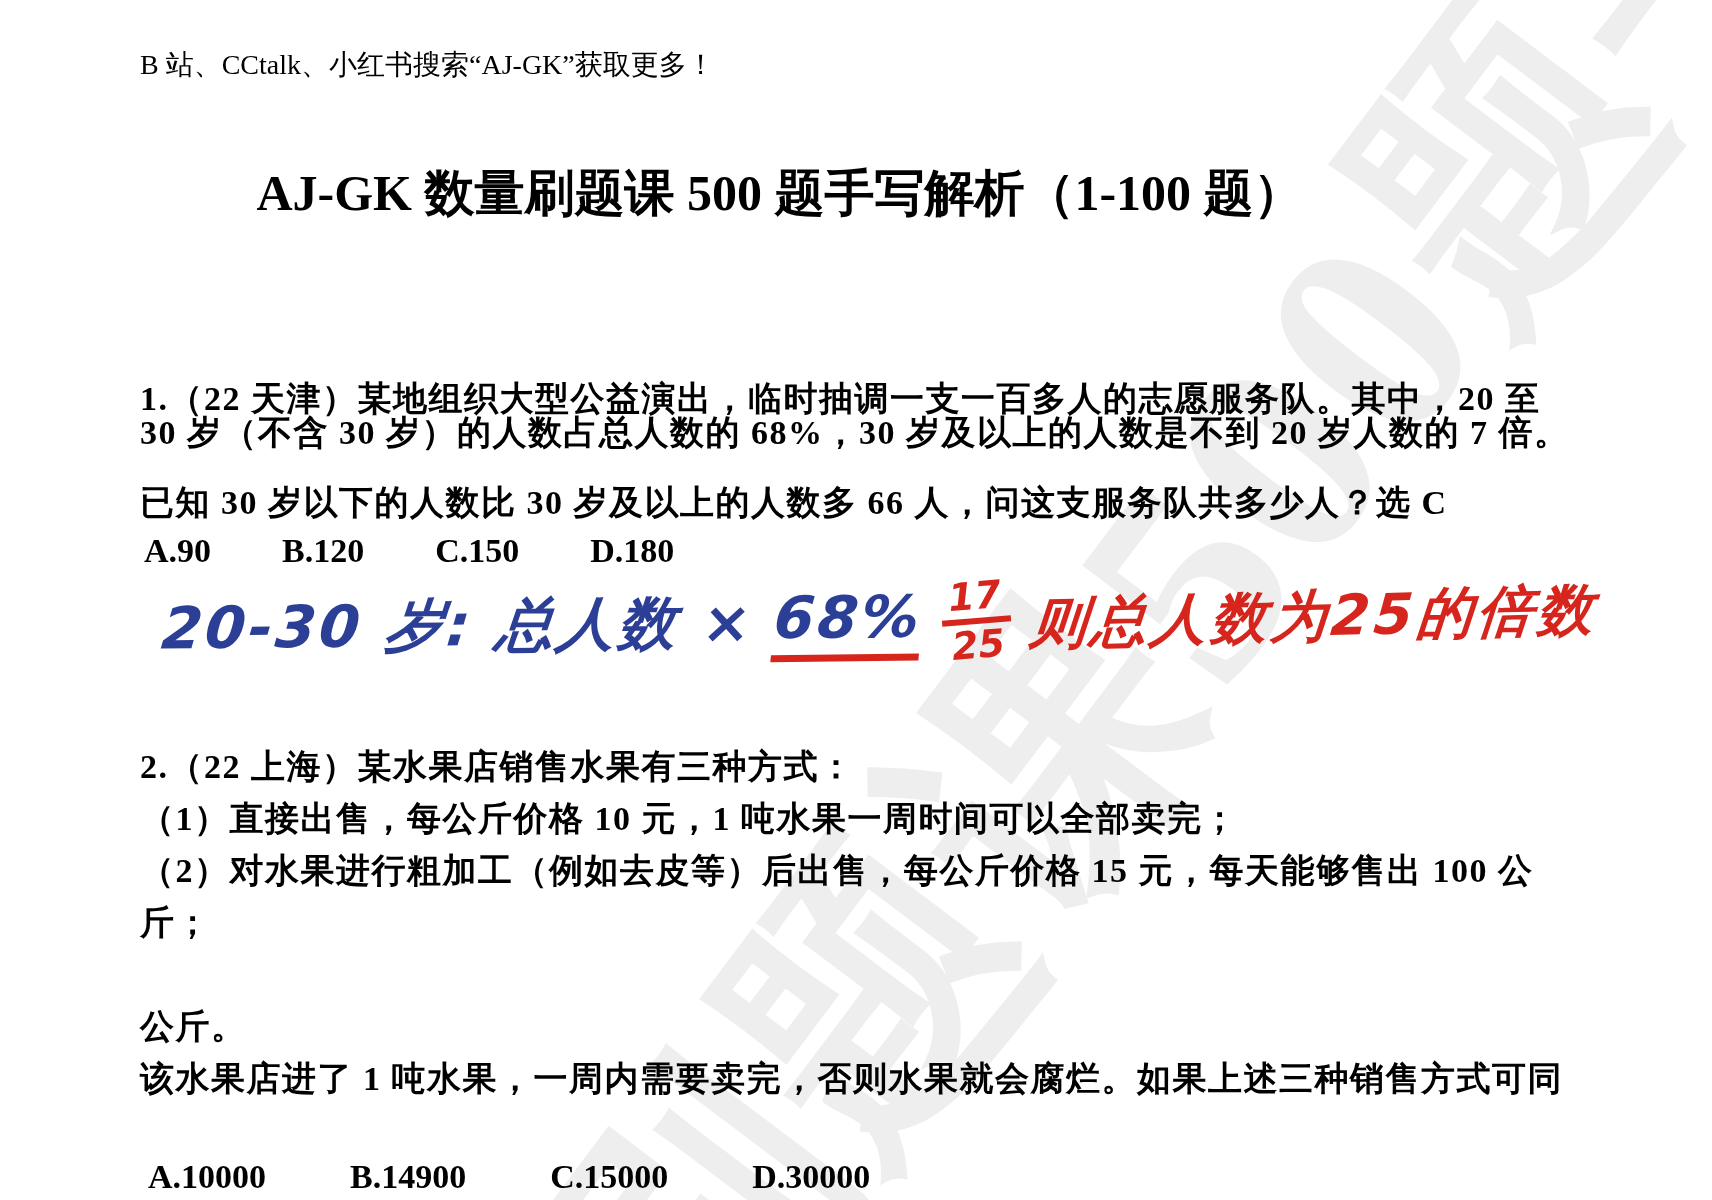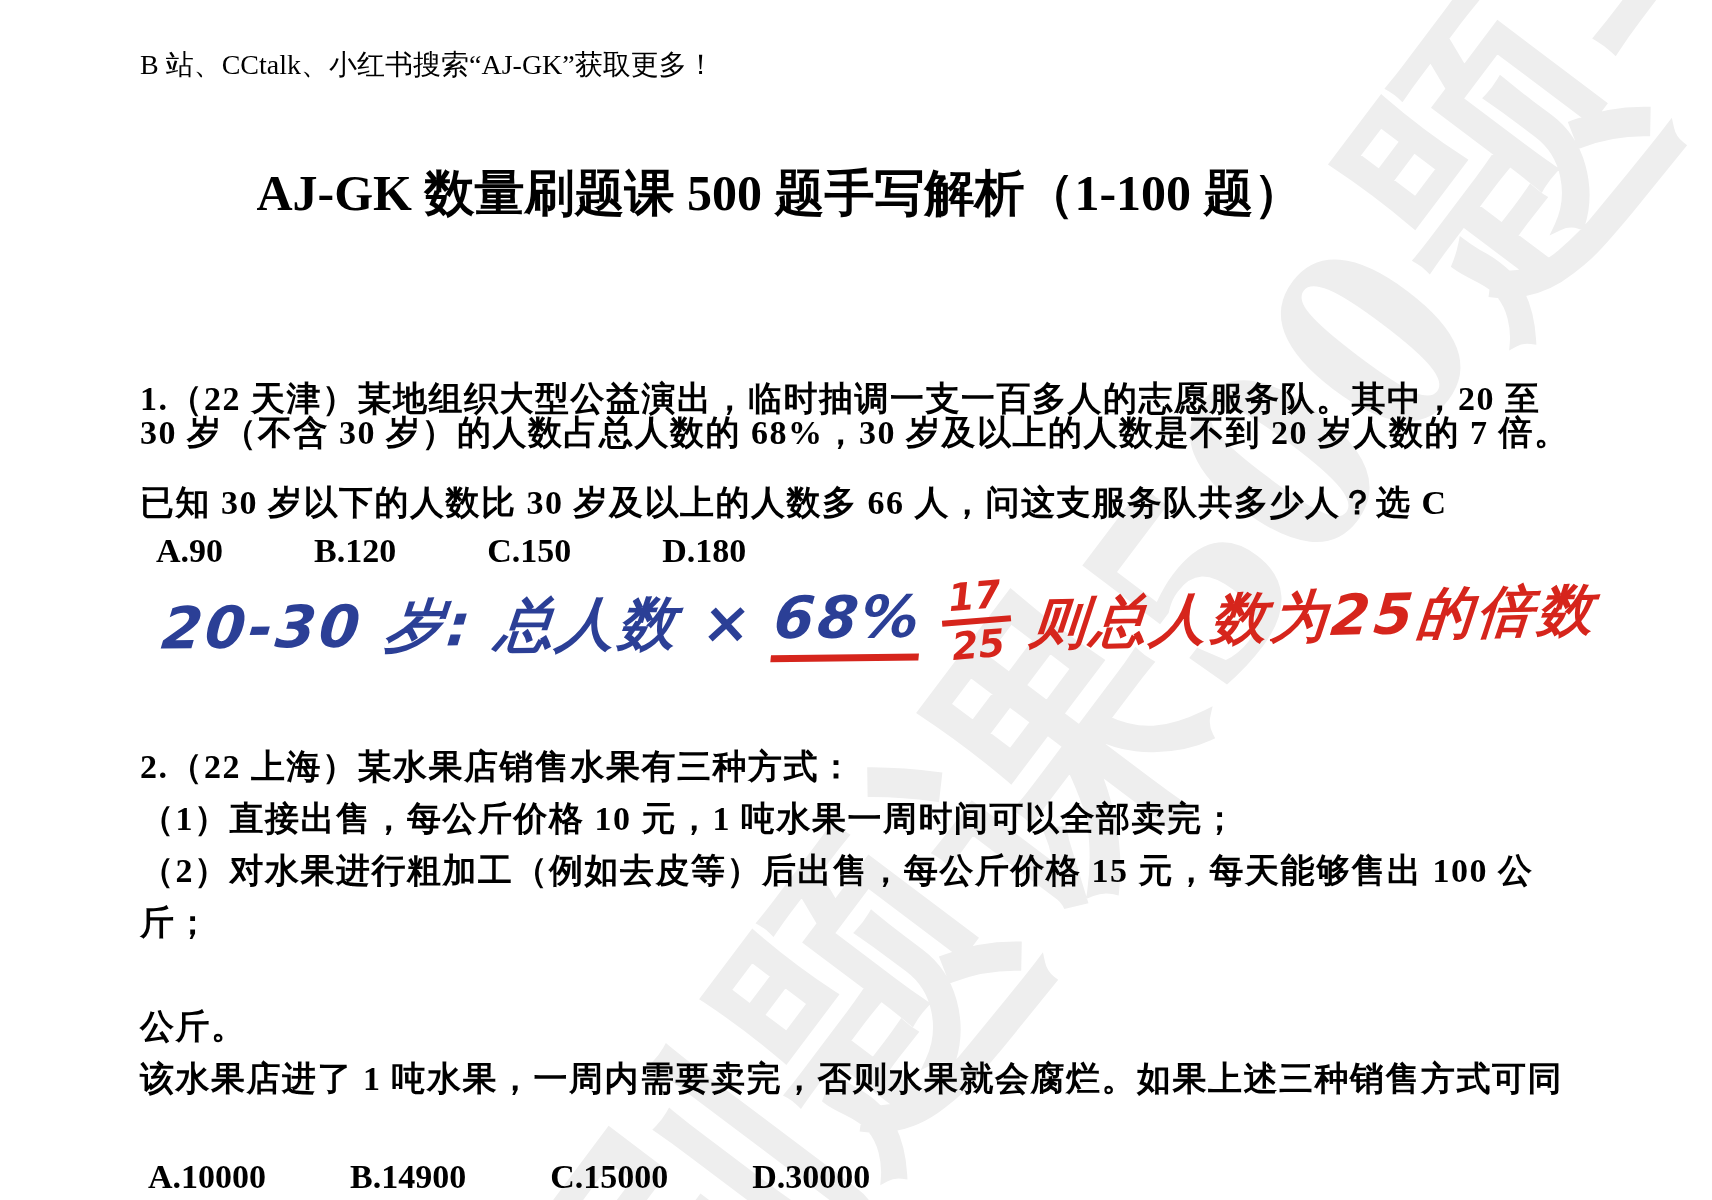--- a/index.html
+++ b/index.html
@@ -43,21 +43,21 @@
     position:absolute;left:140px;
     font-size:34px;font-weight:bold;white-space:nowrap;
     letter-spacing:1.5px;
     text-align:right;
   }
   .options-row{
     position:absolute;
     display:flex;
     font-size:34px;font-weight:bold;white-space:nowrap;
   }
-  .options-row.row1{left:156px;top:532px;gap:91px;}
+  .options-row.row1{left:144px;top:532px;gap:71px;}
   .options-row.row2{left:148px;top:1158px;gap:84px;}
   .answer-blank{
     display:inline-block;
     width:190px;height:34px;
     border-bottom:6px solid #000;
     vertical-align:baseline;
   }
   
   .annotation{
     position:absolute;left:162px;top:578px;

